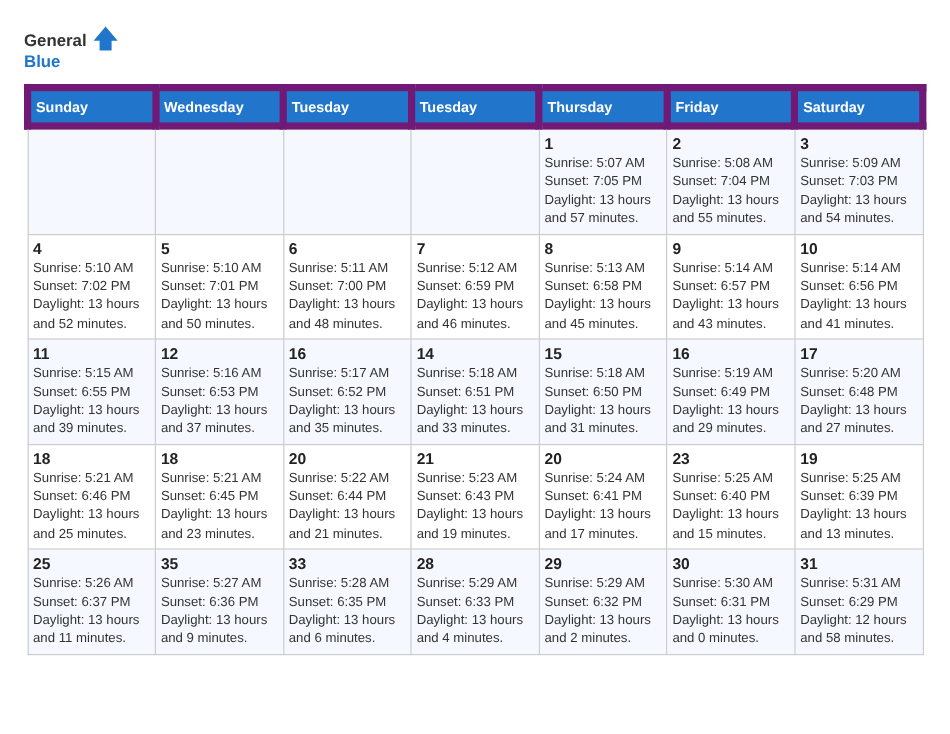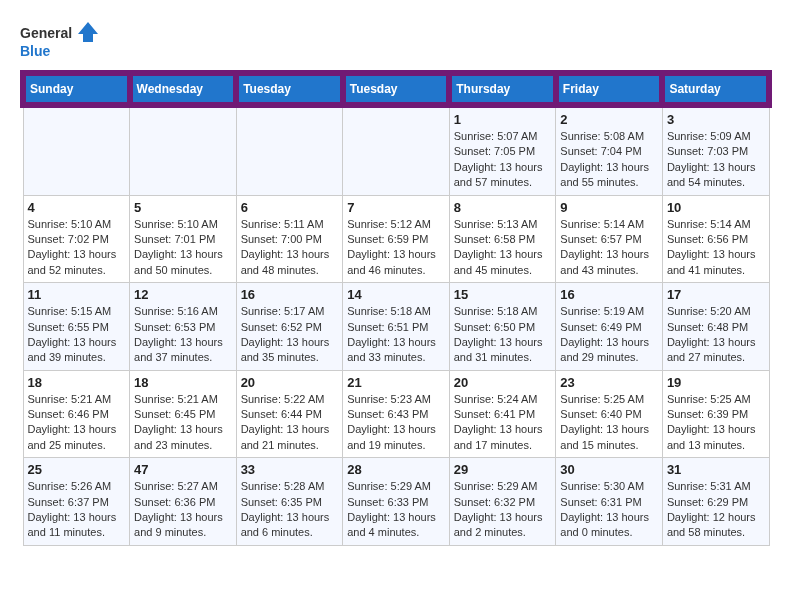--- a/index.html
+++ b/index.html
@@ -213,21 +213,21 @@
           <span class="day-number">19</span>
           <div class="day-info">Sunrise: 5:25 AM<br>Sunset: 6:39 PM<br>Daylight: 13 hours<br>and 13 minutes.</div>
         </td>
       </tr>
       <tr>
         <td>
           <span class="day-number">25</span>
           <div class="day-info">Sunrise: 5:26 AM<br>Sunset: 6:37 PM<br>Daylight: 13 hours<br>and 11 minutes.</div>
         </td>
         <td>
-          <span class="day-number">47</span>
+          <span class="day-number">35</span>
           <div class="day-info">Sunrise: 5:27 AM<br>Sunset: 6:36 PM<br>Daylight: 13 hours<br>and 9 minutes.</div>
         </td>
         <td>
           <span class="day-number">33</span>
           <div class="day-info">Sunrise: 5:28 AM<br>Sunset: 6:35 PM<br>Daylight: 13 hours<br>and 6 minutes.</div>
         </td>
         <td>
           <span class="day-number">28</span>
           <div class="day-info">Sunrise: 5:29 AM<br>Sunset: 6:33 PM<br>Daylight: 13 hours<br>and 4 minutes.</div>
         </td>

